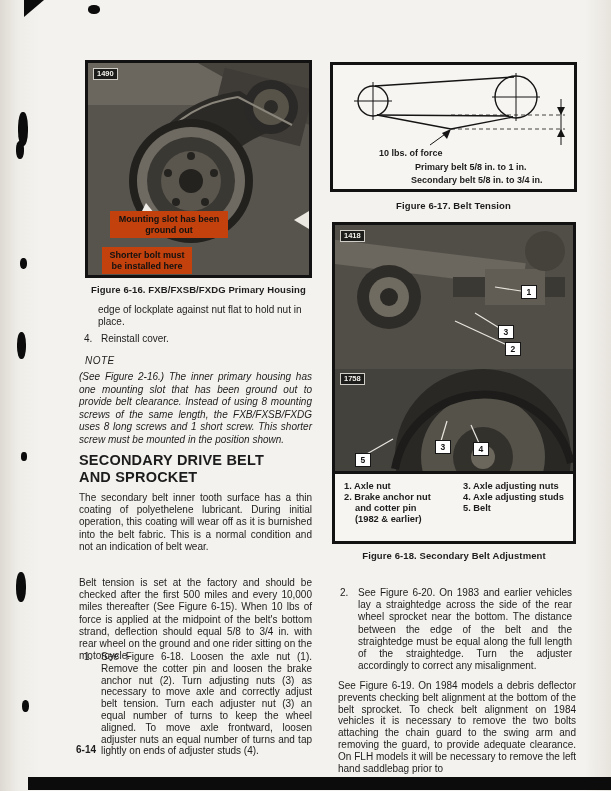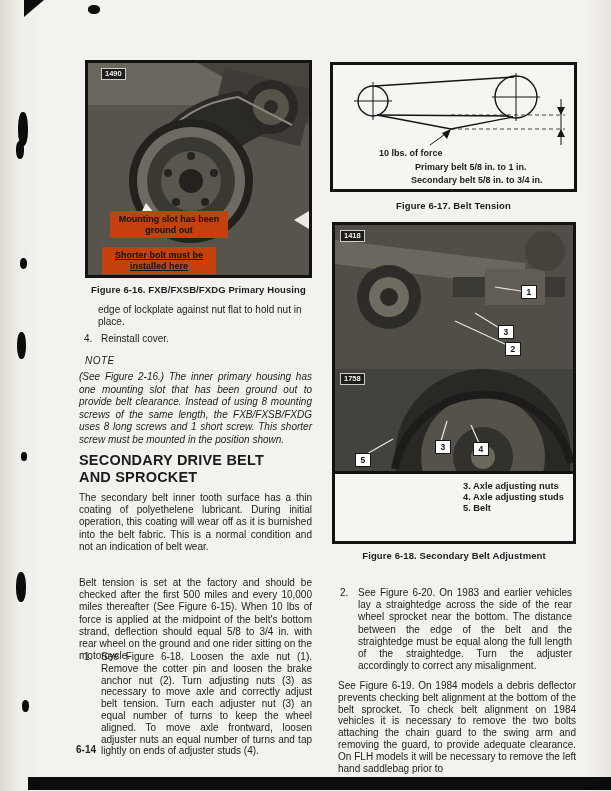--- a/index.html
+++ b/index.html
@@ -64,23 +64,23 @@
       <circle cx="103" cy="118" r="12" fill="#23221e"></circle>
       <circle cx="103" cy="93" r="4" fill="#24231f"></circle>
       <circle cx="126" cy="110" r="4" fill="#24231f"></circle>
       <circle cx="117" cy="139" r="4" fill="#24231f"></circle>
       <circle cx="88" cy="139" r="4" fill="#24231f"></circle>
       <circle cx="80" cy="110" r="4" fill="#24231f"></circle>
       <polygon points="221,148 206,157 221,166" fill="#ebe9e2"></polygon>
       <polygon points="58,140 52,152 66,150" fill="#f0eee8"></polygon>
       <line x1="150" y1="34" x2="204" y2="62" stroke="#8a867c" stroke-width="2"></line>
     </svg>
-    <div class="phototag" style="left:13px; top:5px;text-align:center;">1490</div>
+    <div class="phototag" style="left:5px; top:5px;text-align:center;">1490</div>
     <div class="photolabel" style="left:22px; top:148px; width:118px;">Mounting slot has been ground out</div>
-    <div class="photolabel" style="left:14px; top:184px; width:114px;text-decoration:underline;">Shorter bolt must be installed here</div>
+    <div class="photolabel" style="left:14px; top:184px; width:90px;">Shorter bolt must be installed here</div>
   </div>
   <div class="abs caption" style="left:85px; top:284px; width:227px;">Figure 6-16. FXB/FXSB/FXDG Primary Housing</div>
 
   <div class="abs body-text" style="left:98px; top:304px; width:214px; text-align:left;">edge of lockplate against nut flat to hold nut in place.</div>
 
   <div class="stepnum" style="left:84px; top:333px;">4.</div>
   <div class="abs body-text" style="left:101px; top:333px; width:211px; text-align:left;">Reinstall cover.</div>
 
   <div class="abs note-label" style="left:85px; top:355px; width:227px;">NOTE</div>
   <div class="abs body-text italic" style="left:79px; top:371px; width:233px; line-height:12.6px;">(See Figure 2-16.) The inner primary housing has one mounting slot that has been ground out to provide belt clearance. Instead of using 8 mounting screws of the same length, the FXB/FXSB/FXDG uses 8 long screws and 1 short screw. This shorter screw must be mounted in the position shown.</div>
@@ -147,20 +147,26 @@
     </svg>
     <div class="phototag" style="left:5px; top:5px;">1418</div>
     <div class="phototag" style="left:5px; top:148px;">1758</div>
     <div class="callout" style="left:186px; top:60px;">1</div>
     <div class="callout" style="left:163px; top:100px;">3</div>
     <div class="callout" style="left:170px; top:117px;">2</div>
     <div class="callout" style="left:20px; top:228px;">5</div>
     <div class="callout" style="left:100px; top:215px;">3</div>
     <div class="callout" style="left:138px; top:217px;">4</div>
     <div class="legend">
+      <div class="col" style="left:9px; width:115px;">
+        <div>1. Axle nut</div>
+        <div>2. Brake anchor nut</div>
+        <div class="indent">and cotter pin</div>
+        <div class="indent">(1982 &amp; earlier)</div>
+      </div>
       <div class="col" style="left:128px; width:108px;">
         <div>3. Axle adjusting nuts</div>
         <div>4. Axle adjusting studs</div>
         <div>5. Belt</div>
       </div>
     </div>
   </div>
   <div class="abs caption" style="left:332px; top:550px; width:244px;">Figure 6-18. Secondary Belt Adjustment</div>
 
   <div class="stepnum" style="left:340px; top:587px;">2.</div>

